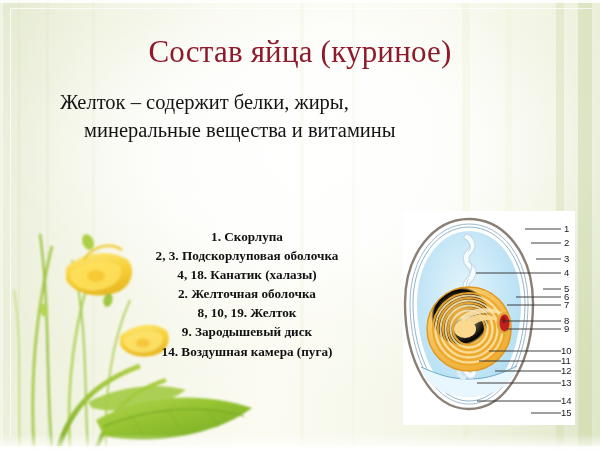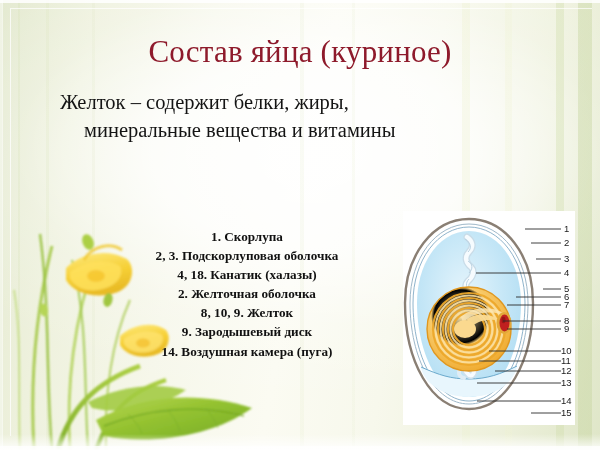--- a/index.html
+++ b/index.html
@@ -228,21 +228,21 @@
       <span class="first">Желток – содержит белки, жиры,</span>
       <span>минеральные вещества и витамины</span>
     </p>
   </div>
 
   <ul class="num-list">
     <li>1. Скорлупа</li>
     <li>2, 3. Подскорлуповая оболочка</li>
     <li>4, 18. Канатик (халазы)</li>
     <li>2. Желточная оболочка</li>
-    <li>8, 10, 9. Желток</li>
+    <li>8, 10, 19. Желток</li>
     <li>9. Зародышевый диск</li>
     <li>14. Воздушная камера (пуга)</li>
   </ul>
 
   <div class="diagram">
     <svg width="172" height="214" viewBox="0 0 172 214" xmlns="http://www.w3.org/2000/svg" font-family="Liberation Sans, sans-serif">
       <defs>
         <radialGradient id="albG" cx="46%" cy="40%" r="68%">
           <stop offset="0%" stop-color="#e6f5fc"></stop>
           <stop offset="55%" stop-color="#c6e7f7"></stop>

